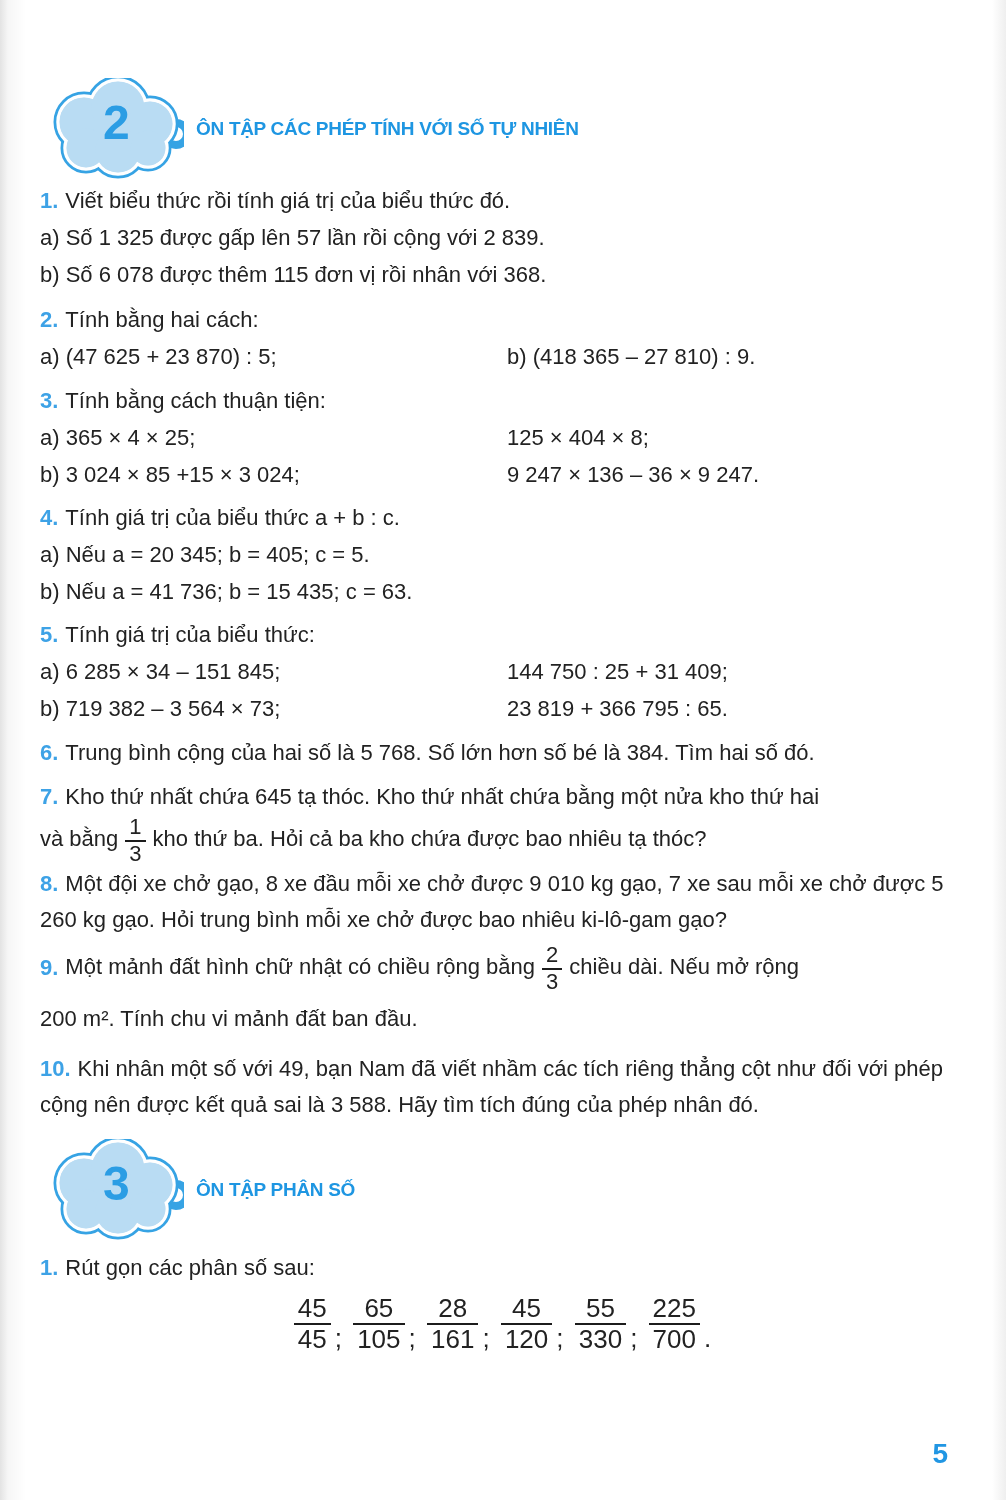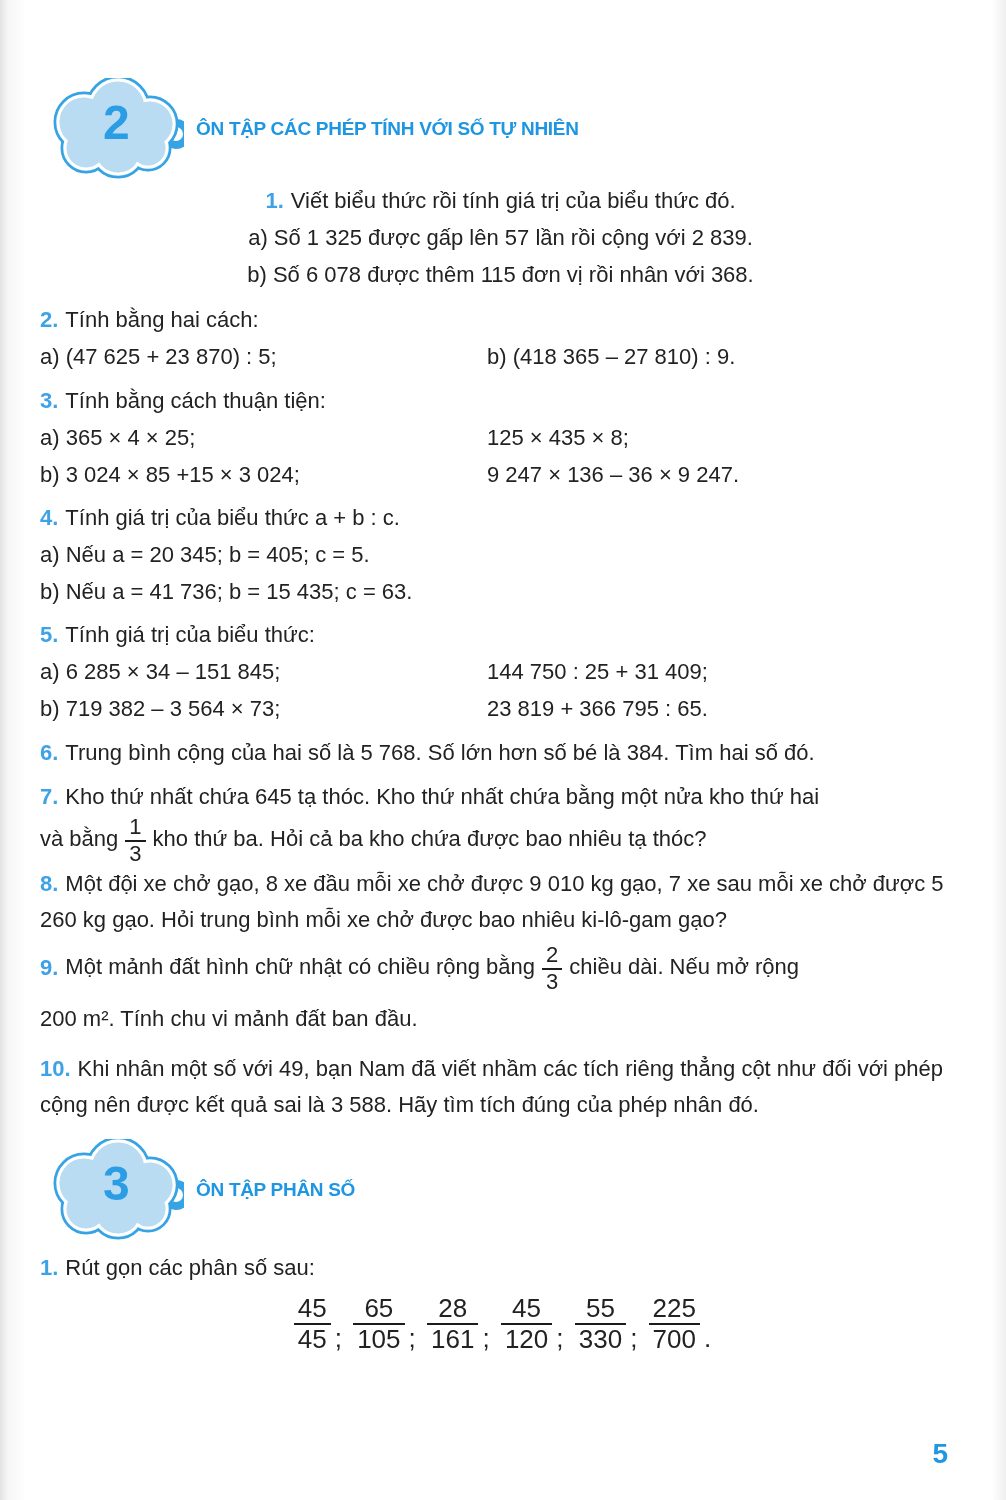--- a/index.html
+++ b/index.html
@@ -33,36 +33,36 @@
   .sec-title {
     color:#1e96e2; font-size:19px; font-weight:bold;
     letter-spacing:-0.3px; margin-top:6px;
   }
   .content { position:relative; }
   .ex { font-size:22px; }
   .line { line-height:37px; }
   .wrap { line-height:36px; }
   .tall { line-height:47px; }
   .exnum { color:#3da2e6; font-weight:bold; margin-right:7px; }
-  .cols { display:grid; grid-template-columns:447px 1fr; line-height:37px; }
+  .cols { display:grid; grid-template-columns:447px 1fr; line-height:37px;gap:20px; }
   .frac {
     display:inline-flex; flex-direction:column; align-items:center;
     vertical-align:middle; margin:0 7px; line-height:1.12; font-size:22px;
   }
   .frac .fnum { padding:0 4px; }
   .frac .fden { border-top:2px solid #1c1c1c; padding:0 4px; }
   .frac-row { text-align:center; margin-top:8px; font-size:26px; }
   .frac-row .frac { font-size:26px; margin:0 4px; line-height:1.15; }
   .fsep { display:inline-block; vertical-align:middle; transform:translateY(14px); }
   .pageno {
     position:absolute; right:58px; bottom:30px;
     color:#2196e3; font-size:28px; font-weight:bold;
   }
   
-  .m-ex1 { margin-top:8px;text-align:center; }
+  .m-ex1 { margin-top:8px; }
   .m-ex2 { margin-top:8px; }
   .m-ex3 { margin-top:7px; }
   .m-ex4 { margin-top:6px; }
   .m-ex5 { margin-top:6px; }
   .m-ex6 { margin-top:8px; }
   .m-ex7 { margin-top:7px; }
   .m-ex8 { margin-top:0; }
   .m-ex9 { margin-top:5px; }
   .m-ex10 { margin-top:9px; }
   .m-h3 { margin-top:16px; }
@@ -126,21 +126,21 @@
       <div class="cols">
         <span>a) (47 625 + 23 870) : 5;</span>
         <span>b) (418 365 – 27 810) : 9.</span>
       </div>
     </div>
 
     <div class="ex m-ex3">
       <p class="line"><span class="exnum">3.</span><span>Tính bằng cách thuận tiện:</span></p>
       <div class="cols">
         <span>a) 365 × 4 × 25;</span>
-        <span>125 × 435 × 8;</span>
+        <span>125 × 404 × 8;</span>
       </div>
       <div class="cols">
         <span>b) 3 024 × 85 +15 × 3 024;</span>
         <span>9 247 × 136 – 36 × 9 247.</span>
       </div>
     </div>
 
     <div class="ex m-ex4">
       <p class="line"><span class="exnum">4.</span><span>Tính giá trị của biểu thức a + b : c.</span></p>
       <p class="line">a) Nếu a = 20 345; b = 405; c = 5.</p>

